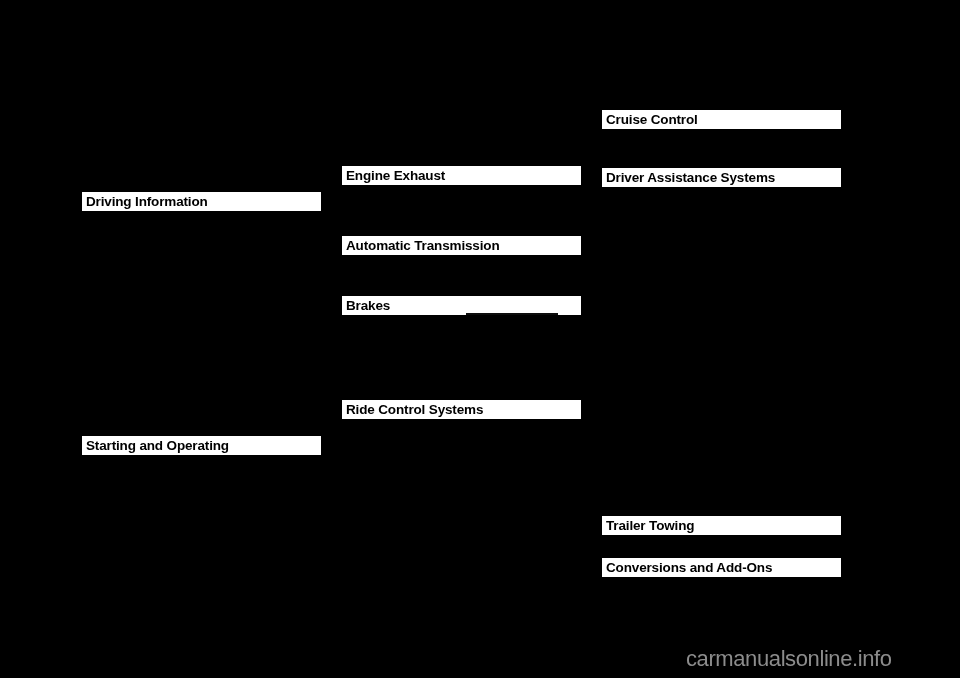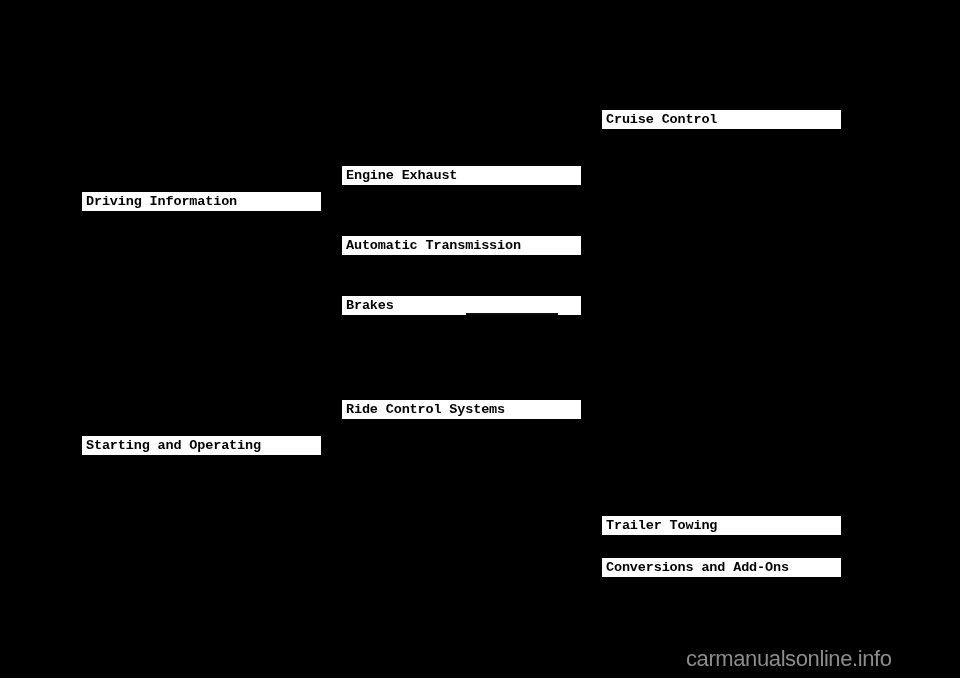--- a/index.html
+++ b/index.html
@@ -23,21 +23,20 @@
     inset: 0;
     background: #000000;
   }
 
   
   .column {
     position: absolute;
     top: 0;
     width: 240px;
     height: 678px;
-    font-family: Liberation Mono, monospace;
   }
   .col-left   { left: 82px;  }
   .col-mid    { left: 342px; }
   .col-right  { left: 602px; }
 
   
   .chapter-title {
     position: absolute;
     left: 82px;
     top: 112px;
@@ -170,20 +169,21 @@
 Electronic Limited-Slip
 Differential
 Selectable Drive Modes</div>
   </div>
 
   <div class="column col-right">
 
     <div class="heading-bar" style="top:110px; left:0;">Cruise Control</div>
     <div class="toc-entries" style="top:134px; left:0; height:26px;">Cruise Control</div>
 
+    <div class="heading-bar" style="top:168px; left:0;">Driver Assistance Systems</div>
     <div class="toc-entries" style="top:192px; left:0; height:212px;">Assistance Systems for
 Parking or Backing
 Ultrasonic Parking Assist
 Rear Vision Camera (RVC)
 Rear Cross Traffic Alert
 (RCTA)
 Side Blind Zone Alert (SBZA)
 Lane Change Alert (LCA)
 Lane Keep Assist (LKA)
 Forward Collision Alert (FCA)

